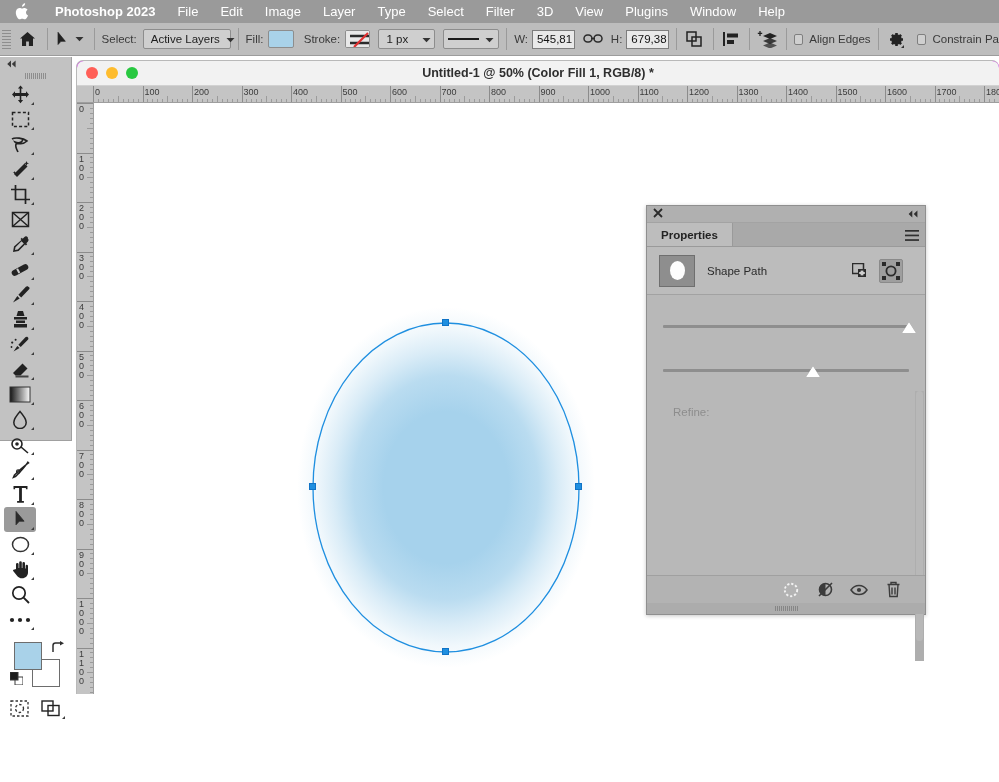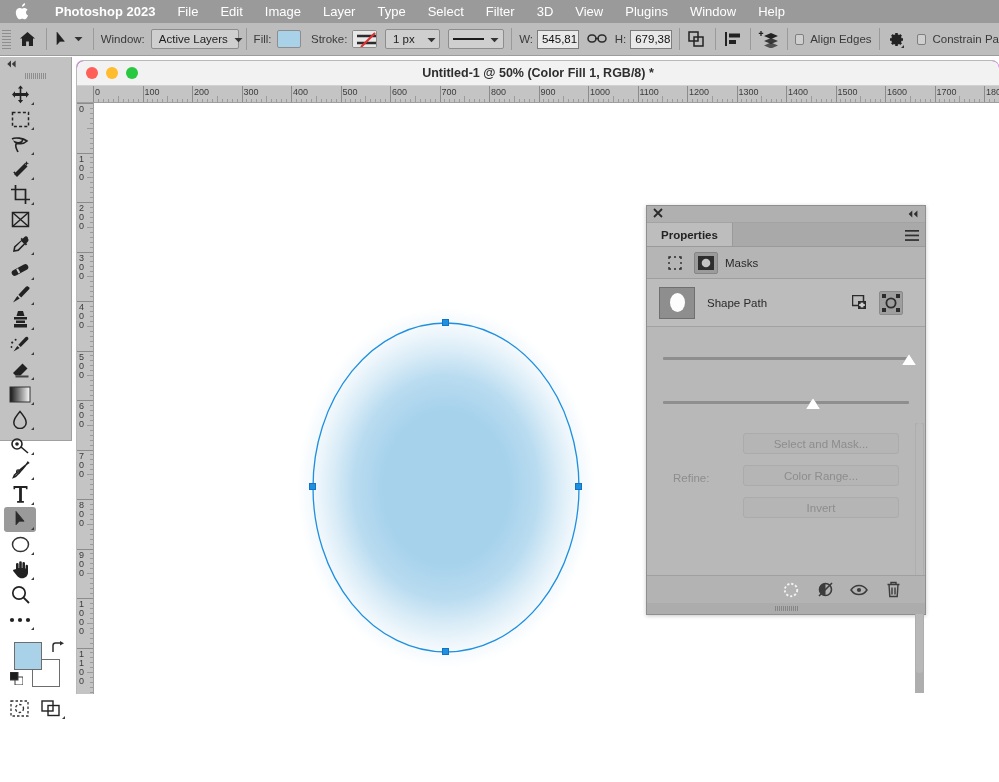--- a/index.html
+++ b/index.html
@@ -304,21 +304,21 @@
       <svg width="15" height="17" viewBox="0 0 15 17">
           <path fill="#222" stroke="#222" stroke-width="0.7" d="M3 1.3v12.2l3-3.2h4.3z"></path>
         </svg>
       <span class="caret-btn">
         <svg width="9" height="6" viewBox="0 0 9 6">
             <path fill="#333" d="M0.5 1h8L4.5 5.2z"></path>
           </svg>
       </span>
     </div>
     <div class="opt-sep"></div>
-    <span class="opt-label">Window:</span>
+    <span class="opt-label">Select:</span>
     <div class="select-box" style="margin-left:6px;width:88px">
       <span>Active Layers</span>
       <span style="margin-left:auto">
         <svg width="9" height="6" viewBox="0 0 9 6">
             <path fill="#333" d="M0.5 1h8L4.5 5.2z"></path>
           </svg>
       </span>
     </div>
     <div class="opt-sep"></div>
     <span class="opt-label">Fill:</span>
@@ -1039,37 +1039,20 @@
         <svg width="14" height="11" viewBox="0 0 14 11">
             <g fill="#2f2f2f">
               <rect y="0" width="14" height="1.7"></rect>
               <rect y="4.6" width="14" height="1.7"></rect>
               <rect y="9.2" width="14" height="1.7"></rect>
             </g>
           </svg>
       </div>
     </div>
 
-    <div class="masks-row">
-      <div class="mask-ic-btn">
-        <svg width="16" height="16" viewBox="0 0 16 16">
-            <g fill="none" stroke="#2b2b2b" stroke-width="1.4">
-              <path d="M2 4V2h2M12 2h2v2M14 12v2h-2M4 14H2v-2"></path>
-              <path d="M2 7v2M14 7v2M7 2h2M7 14h2"></path>
-            </g>
-          </svg>
-      </div>
-      <div class="mask-ic-btn on">
-        <svg width="18" height="16" viewBox="0 0 18 16">
-            <rect x="1" y="1" width="16" height="14" fill="#2e2e2e"></rect>
-            <ellipse cx="9" cy="8" rx="4.3" ry="4.3" fill="#c4c4c4"></ellipse>
-          </svg>
-      </div>
-      <span>Masks</span>
-    </div>
 
     <div class="shape-row">
       <div class="shape-thumb">
         <div class="dot"></div>
       </div>
       <span>Shape Path</span>
       <div class="shape-actions">
         <div class="sa-btn">
           <svg width="18" height="16" viewBox="0 0 18 16">
               <rect x="0.5" y="0.5" width="11" height="10" fill="none" stroke="#2b2b2b" stroke-width="1.5"></rect>
@@ -1100,25 +1083,20 @@
       </div>
 
       <div class="ctrl-group" style="padding-top:30px">
         <div class="slider-track">
           <div class="slider-thumb" id="featherThumb" style="left: calc(61% - 7px);"></div>
         </div>
       </div>
 
       <div class="refine-row" style="padding-top:29px">
         <div class="refine-label">Refine:</div>
-        <div class="refine-btns">
-          <div class="refine-btn">Select and Mask...</div>
-          <div class="refine-btn">Color Range...</div>
-          <div class="refine-btn">Invert</div>
-        </div>
       </div>
 
       <div class="panel-scrollbar">
         <div class="panel-scroll-thumb"></div>
       </div>
     </div>
 
     <div class="panel-footer">
       <div class="foot-ic">
         <svg width="16" height="16" viewBox="0 0 16 16">

